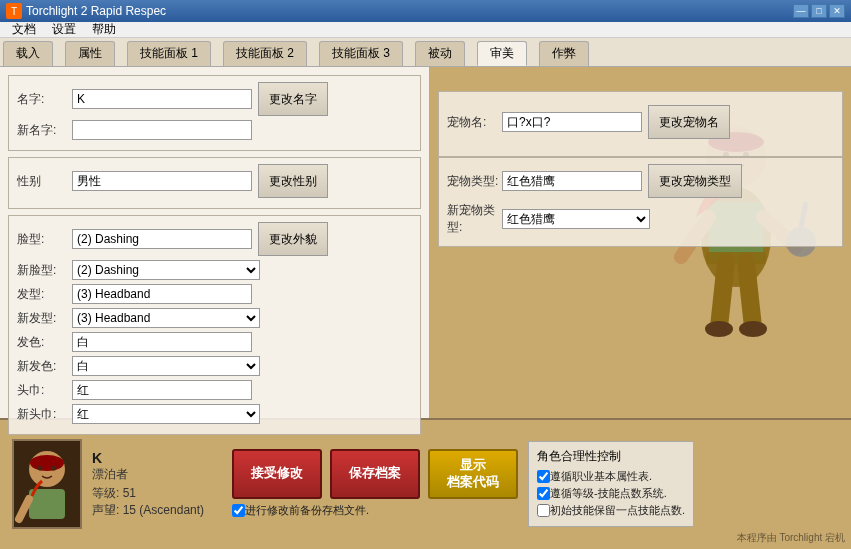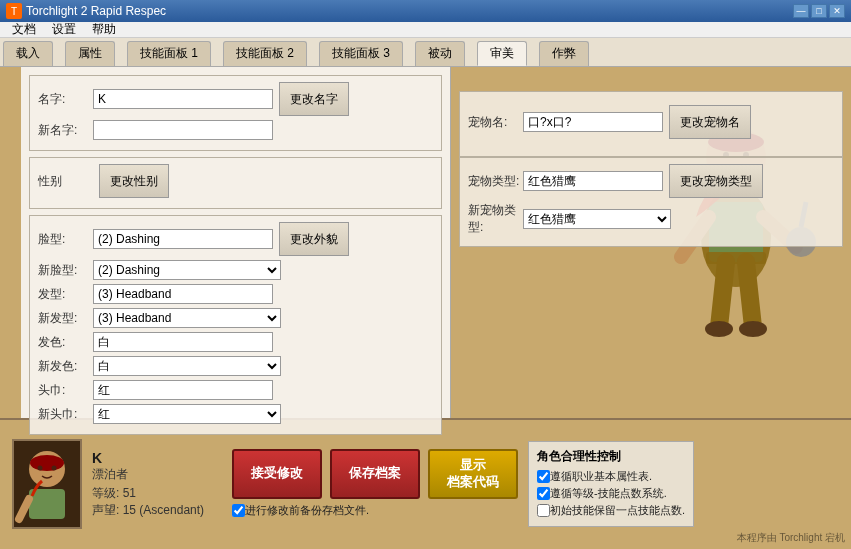--- a/index.html
+++ b/index.html
@@ -89,21 +89,20 @@
       background: #f5f0e8;
       border-bottom: 1px solid #f5f0e8;
       z-index: 1;
     }
 
     
     #main-content {
       display: flex;
       height: calc(549px - 22px - 20px - 26px - 130px);
       position: relative;
-      margin-left: 21px;
     }
 
     
     #left-panel {
       width: 430px;
       background: #f5f0e8;
       padding: 8px;
       border-right: 1px solid #aaa;
       position: relative;
       z-index: 2;
@@ -230,21 +229,21 @@
     }
     .checkbox-text input { margin: 0; }
     #right-controls {
       background: #e8e0d0;
       border: 1px solid #aaa;
       padding: 6px 8px;
       font-size: 11px;
     }
     #right-controls .ctrl-title {
       font-size: 12px;
-      font-weight: bold;
+      font-weight: normal;
       margin-bottom: 4px;
     }
 
     
     .deco-char {
       position: absolute;
       right: 20px;
       top: -10px;
     }
 
@@ -299,20 +298,21 @@
       </div>
       <div class="form-row">
         <span class="form-label">新名字:</span>
         <input class="form-input" type="text" style="max-width: 180px;">
       </div>
     </div>
 
     <div class="section-box">
       <div class="form-row">
         <span class="form-label">性别</span>
+        <input class="form-input" type="text" value="男性" style="max-width: 180px;" readonly="">
         <button class="btn">更改性别</button>
       </div>
     </div>
 
     <div class="section-box">
 
       <div class="form-row">
         <span class="form-label">脸型:</span>
         <input class="form-input" type="text" value="(2) Dashing" style="max-width: 180px;" readonly="">
         <button class="btn">更改外貌</button>

